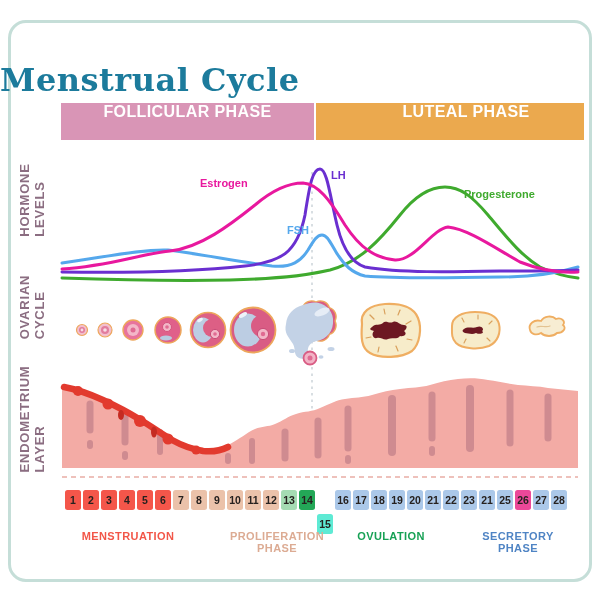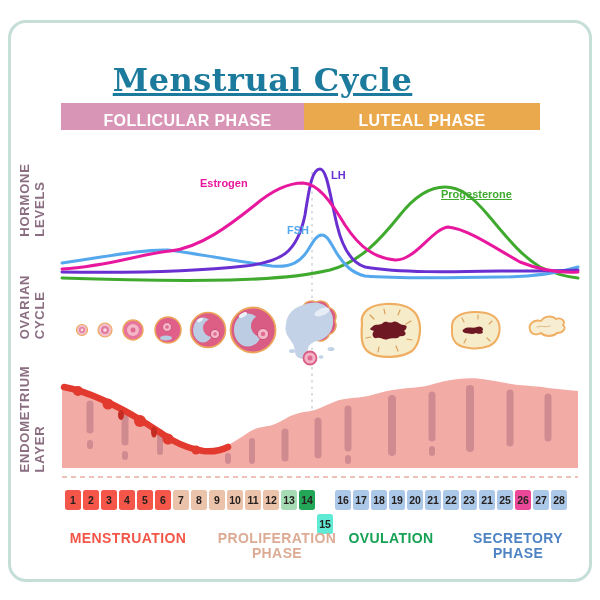--- a/index.html
+++ b/index.html
@@ -1,37 +1,37 @@
 <!DOCTYPE html>
 <html><head>
 <meta charset="utf-8">
 <style>
   html,body{margin:0;padding:0;background:#fff;}
   .canvas{position:relative;width:600px;height:600px;background:#fff;overflow:hidden;
           font-family:"Liberation Sans",sans-serif;}
   .card{position:absolute;left:8px;top:20px;width:584px;height:562px;box-sizing:border-box;
         border:3px solid #c5ded8;border-radius:18px;background:#fff;}
-  .title{position:absolute;left:0;top:40px;width:525px;text-align:center;
+  .title{position:absolute;left:0;top:40px;width:525px;
          font-family:"DejaVu Serif","Liberation Serif",serif;font-weight:bold;
-         font-size:32px;letter-spacing:.5px;text-decoration:underline;}
-  .phase-bar{position:absolute;top:103px;height:27px;display:flex;align-items:flex-end;
+         font-size:32px;letter-spacing:.5px;}
+  .phase-bar{position:absolute;top:103px;height:37px;display:flex;align-items:flex-start;
              justify-content:center;color:#fff;font-weight:bold;font-size:16px;letter-spacing:.4px;}
   .bar-follicular{left:61px;width:253px;}
-  .bar-luteal{left:304px;width:236px;}
+  .bar-luteal{left:316px;width:236px;padding-left:32px;}
   .row-label{position:absolute;transform:translate(-50%,-50%) rotate(-90deg);
              font-weight:bold;font-size:13px;letter-spacing:.8px;line-height:1.12;
              white-space:nowrap;text-align:left;}
   .row-label span{display:block;}
   .hormone-label{position:absolute;font-size:11px;font-weight:bold;}
   .overlay{position:absolute;left:0;top:0;pointer-events:none;}
   .day-strip{position:absolute;left:65px;top:490px;display:flex;gap:2px;}
   .day-cell{width:16px;height:20px;border-radius:2.5px;display:flex;align-items:center;
             justify-content:center;font-size:10.5px;font-weight:bold;color:#26211f;}
   .phase-label{position:absolute;top:531px;transform:translateX(-50%);text-align:center;
-               font-weight:bold;font-size:14px;letter-spacing:.4px;line-height:1.08;}
+               font-weight:bold;font-size:11px;letter-spacing:.4px;line-height:1.08;}
   .phase-label span{display:block;}
 </style>
 </head>
 <body>
 
 <div class="canvas">
 
   <div class="card" style="border-color: rgb(197, 222, 216);"></div>
 
   <h1 class="title" style="color: rgb(28, 123, 156);">Menstrual Cycle</h1>
@@ -178,21 +178,21 @@
         <ellipse cx="121" cy="415" rx="3" ry="5" fill="#c52b22"></ellipse>
         <ellipse cx="154" cy="432" rx="3" ry="5.5" fill="#c52b22"></ellipse>
       </g>
       <line x1="62" y1="477" x2="578" y2="477" stroke="#eec1bb" stroke-width="2" stroke-dasharray="5 4"></line>
     </g>
   </svg>
 
   <span class="hormone-label" style="left: 200px; top: 177px; color: rgb(232, 24, 158); text-align: right;">Estrogen</span>
   <span class="hormone-label" style="left: 331px; top: 169px; color: rgb(106, 47, 208);">LH</span>
   <span class="hormone-label" style="left: 287px; top: 224px; color: rgb(85, 168, 236);">FSH</span>
-  <span class="hormone-label" style="left: 441px; top: 188px; color: rgb(63, 170, 46); text-decoration: underline;">Progesterone</span>
+  <span class="hormone-label" style="left: 464px; top: 188px; color: rgb(63, 170, 46);">Progesterone</span>
 
   <div class="day-strip">
       <div class="day-cell" style="background: rgb(244, 86, 74);">1</div>
       <div class="day-cell" style="background: rgb(244, 86, 74);">2</div>
       <div class="day-cell" style="background: rgb(244, 86, 74);">3</div>
       <div class="day-cell" style="background: rgb(244, 86, 74);">4</div>
       <div class="day-cell" style="background: rgb(244, 86, 74);">5</div>
       <div class="day-cell" style="background: rgb(244, 86, 74);">6</div>
       <div class="day-cell" style="background: rgb(235, 194, 170);">7</div>
       <div class="day-cell" style="background: rgb(235, 194, 170);">8</div>

